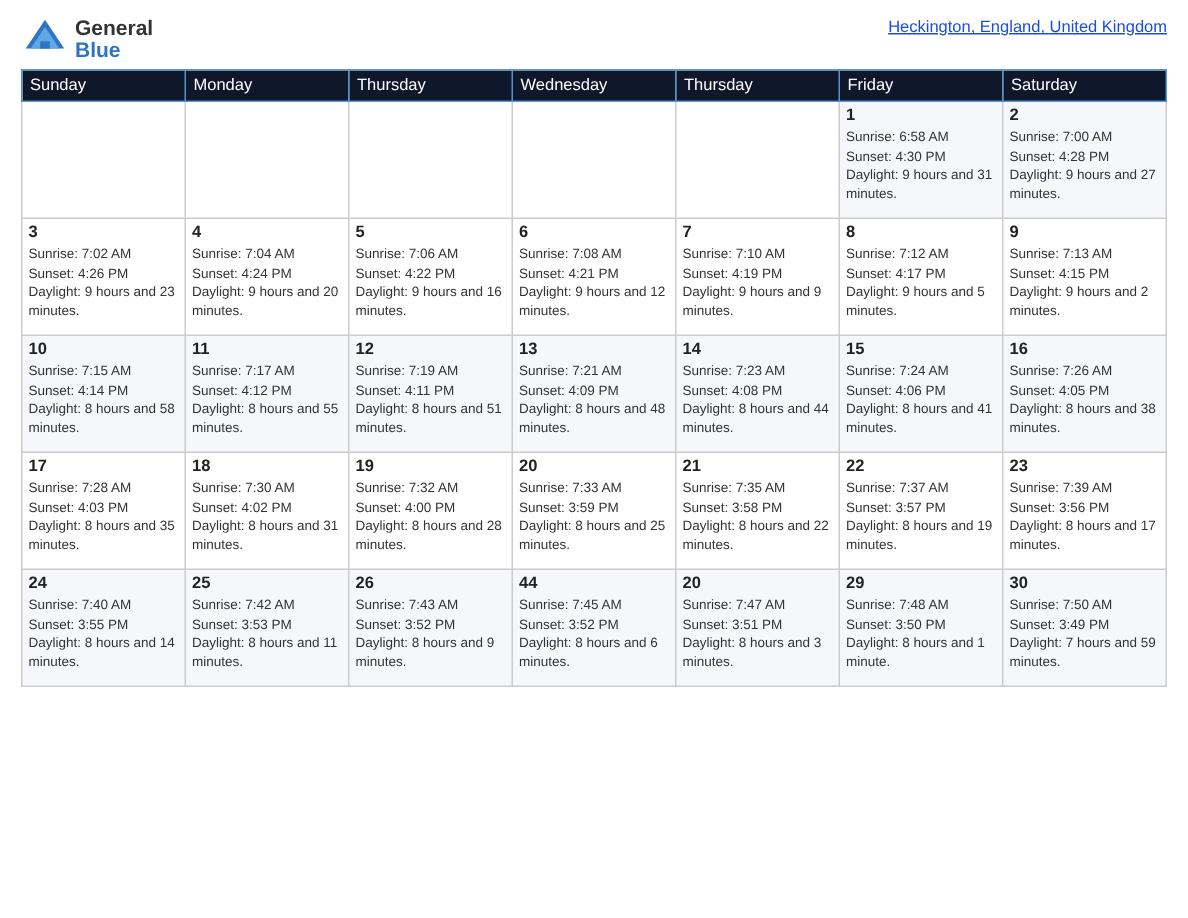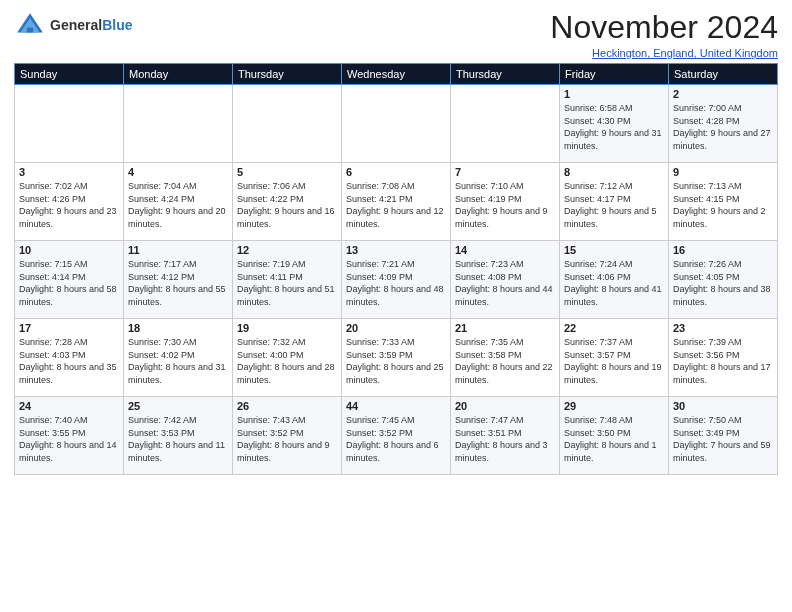--- a/index.html
+++ b/index.html
@@ -21,21 +21,21 @@
       align-items: flex-start;
       margin-bottom: 4px;
     }
     .logo {
       display: flex;
       align-items: center;
       gap: 4px;
     }
     .logo-text {
       display: flex;
-      flex-direction: row;
+      flex-direction: column;
       line-height: 1.1;
     }
     .logo-general {
       font-size: 14px;
       font-weight: bold;
       color: #333;
     }
     .logo-blue {
       font-size: 14px;
       font-weight: bold;
@@ -114,21 +114,20 @@
         <polygon points="20,4 36,28 4,28" fill="#2e74c0"></polygon>
         <polygon points="20,10 32,28 8,28" fill="#5fa8e8"></polygon>
         <rect x="16" y="22" width="8" height="6" fill="#2e74c0"></rect>
       </svg>
       <div class="logo-text">
         <span class="logo-general">General</span>
         <span class="logo-blue">Blue</span>
       </div>
     </div>
     <div class="title-block">
-      <div class="month-title">November 2024</div>
       <div class="location">Heckington, England, United Kingdom</div>
     </div>
   </div>
 
   <table class="calendar">
     <thead>
       <tr>
         <th>Sunday</th>
         <th>Monday</th>
         <th>Thursday</th>

